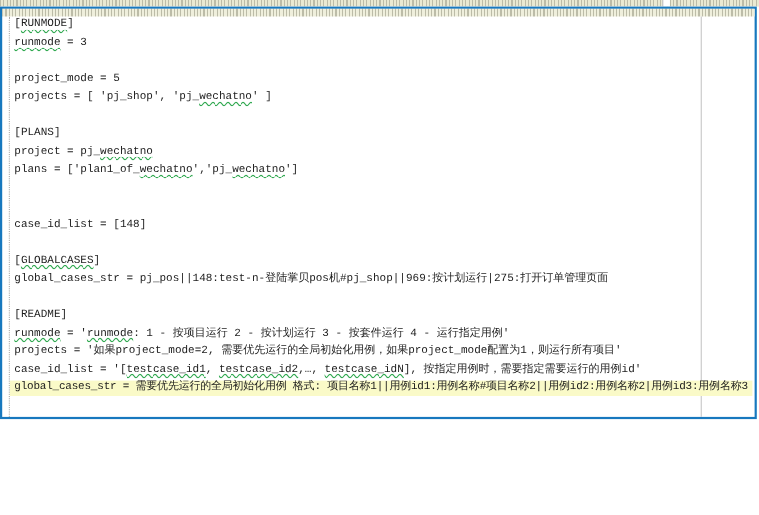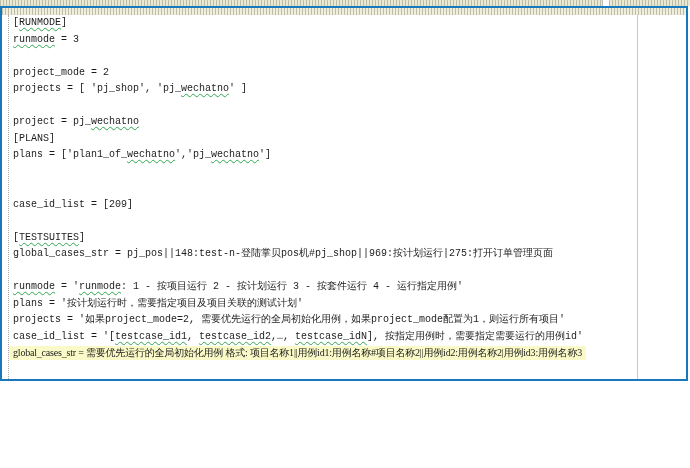--- a/index.html
+++ b/index.html
@@ -44,52 +44,52 @@
   .line{height:16.5px;white-space:pre;}
   .sq{
     text-decoration-line:underline;
     text-decoration-style:wavy;
     text-decoration-color:var(--squiggle,#2FA84F);
     text-decoration-thickness:1px;
     text-underline-offset:2px;
   }
   .hl{
     background:var(--highlight,#FAFAC8);
-    margin-left:-4px;padding:1px 4px 2px 4px;font-family:Liberation Serif, serif;
+    margin-left:-4px;padding:1px 4px 2px 4px;
   }
   .hl-line{letter-spacing:-0.2px;}
 </style>
 </head>
 <body>
 
 <div id="app">
   <div class="top-strip">
     <div class="notch"></div>
   </div>
   <div class="frame">
     <div class="ruler"></div>
     <div class="gutter-line"></div>
     <div class="margin-line"></div>
     <div class="content">
         <div class="line"><span><span>[</span><span class="sq">RUNMODE</span><span>]</span></span></div>
         <div class="line"><span><span class="sq">runmode</span><span> = 3</span></span></div>
         <div class="line">&nbsp;</div>
-        <div class="line"><span><span>project_mode = 2</span></span></div>
+        <div class="line"><span><span>project_mode = 5</span></span></div>
         <div class="line"><span><span>projects = [ 'pj_shop', 'pj_</span><span class="sq">wechatno</span><span>' ]</span></span></div>
         <div class="line">&nbsp;</div>
+        <div class="line"><span><span>[PLANS]</span></span></div>
         <div class="line"><span><span>project = pj_</span><span class="sq">wechatno</span></span></div>
-        <div class="line"><span><span>[PLANS]</span></span></div>
         <div class="line"><span><span>plans = ['plan1_of_</span><span class="sq">wechatno</span><span>','pj_</span><span class="sq">wechatno</span><span>']</span></span></div>
         <div class="line">&nbsp;</div>
         <div class="line">&nbsp;</div>
-        <div class="line"><span><span>case_id_list = [209]</span></span></div>
+        <div class="line"><span><span>case_id_list = [148]</span></span></div>
         <div class="line">&nbsp;</div>
-        <div class="line"><span><span>[</span><span class="sq">TESTSUITES</span><span>]</span></span></div>
+        <div class="line"><span><span>[</span><span class="sq">GLOBALCASES</span><span>]</span></span></div>
         <div class="line"><span><span>global_cases_str = pj_pos||148:test-n-登陆掌贝pos机#pj_shop||969:按计划运行|275:打开订单管理页面</span></span></div>
         <div class="line">&nbsp;</div>
+        <div class="line"><span><span>[README]</span></span></div>
         <div class="line"><span><span class="sq">runmode</span><span> = '</span><span class="sq">runmode</span><span>: 1 - 按项目运行 2 - 按计划运行 3 - 按套件运行 4 - 运行指定用例'</span></span></div>
-        <div class="line"><span><span>plans = '按计划运行时，需要指定项目及项目关联的测试计划'</span></span></div>
         <div class="line"><span><span>projects = '如果project_mode=2, 需要优先运行的全局初始化用例，如果project_mode配置为1，则运行所有项目'</span></span></div>
         <div class="line"><span><span>case_id_list = '[</span><span class="sq">testcase_id1</span><span>, </span><span class="sq">testcase_id2</span><span>,…, </span><span class="sq">testcase_idN</span><span>], 按指定用例时，需要指定需要运行的用例id'</span></span></div>
         <div class="line hl-line"><span class="hl"><span>global_cases_str = 需要优先运行的全局初始化用例 格式: 项目名称1||用例id1:用例名称#项目名称2||用例id2:用例名称2|用例id3:用例名称3</span></span></div>
       </div>
   </div>
 </div>
 
 </body></html>

